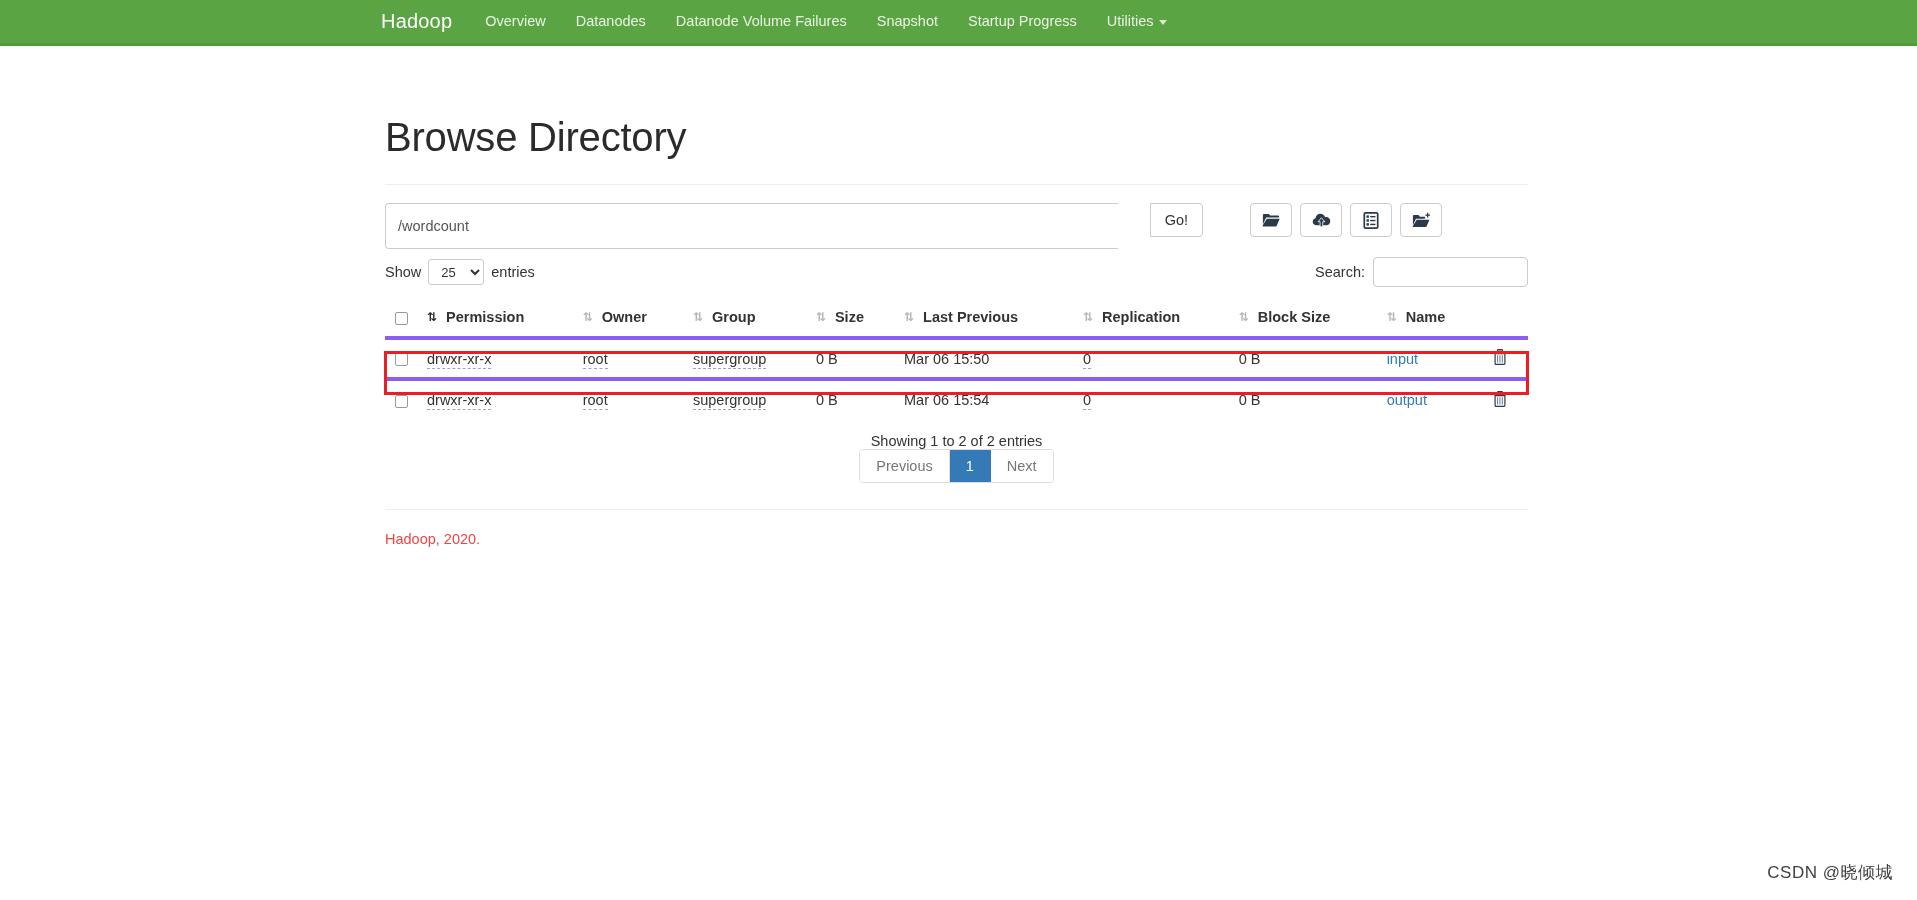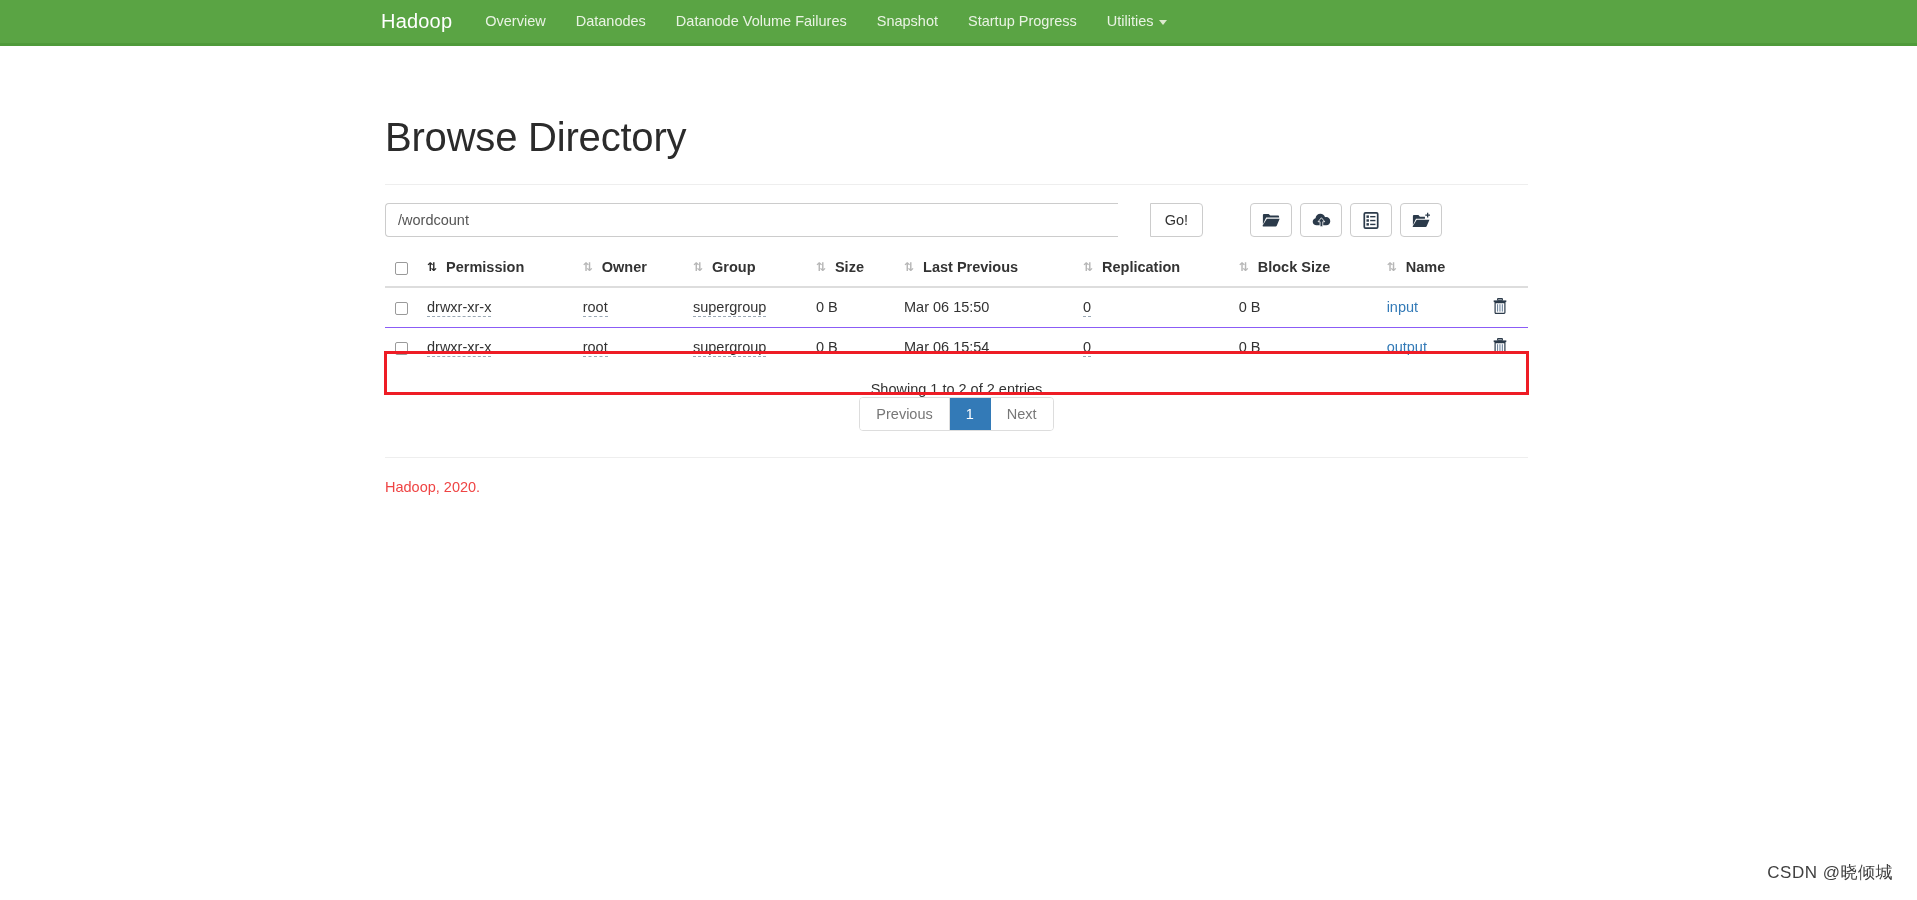--- a/index.html
+++ b/index.html
@@ -82,21 +82,21 @@
     display: flex;
     align-items: flex-start;
     height: 34px;
   }
   .input-group {
     display: flex;
     width: 818px;
   }
   .path-input {
     flex: 1;
-    height: 34px;
+    height: 46px;
     border: 1px solid #cccccc;
     border-right: none;
     border-radius: 4px 0 0 4px;
     padding: 0 12px;
     font-size: 14.5px;
     color: #555555;
     font-family: "Liberation Sans", sans-serif;
     background: #ffffff;
     outline: none;
   }
@@ -193,21 +193,21 @@
     padding: 9px 8px 11px 8px;
     border-bottom: 2px solid #dddddd;
     white-space: nowrap;
     font-size: 14.5px;
     vertical-align: bottom;
     cursor: pointer;
     position: relative;
   }
   table.files tbody td {
     padding: 9px 8px;
-    border-top: 1px solid #8b5cf6;
+    border-top: 4px solid #8b5cf6;
     color: #333333;
     vertical-align: middle;
     white-space: nowrap;
     height: 40px;
   }
   .th-sort {
     display: inline-block;
     margin-right: 9px;
     color: #b7b7b7;
     font-size: 12px;
@@ -376,20 +376,31 @@
           <svg width="19" height="16" viewBox="0 0 21 17">
             <path d="M1 4.5 C1 3.6 1.6 3.0 2.4 3.0 H7.1 L8.8 4.8 H14.3 V7.2 H4.4 L1 14.2 Z" fill="#2b3a4a"></path>
             <path d="M5.2 8.3 H19.3 L16.2 15.5 C16.0 16.0 15.6 16.3 15.1 16.3 H1.5 C0.9 16.3 0.6 15.8 0.8 15.3 Z" fill="#2b3a4a"></path>
             <path d="M16.6 0.6 H18.0 V2.5 H19.9 V3.9 H18.0 V5.8 H16.6 V3.9 H14.7 V2.5 H16.6 Z" fill="#2b3a4a"></path>
           </svg>
         </span>
       </button>
     </div>
   </div>
 
+  <div class="controls">
+    <div class="dt-length">
+      <span>Show</span>
+      <select id="lenSelect"><option value="25">25</option><option value="50">50</option><option value="100">100</option></select>
+      <span>entries</span>
+    </div>
+    <div class="dt-filter">
+      <span>Search:</span>
+      <input type="text" value="" style="">
+    </div>
+  </div>
 
   <table class="files">
     <thead>
       <tr>
         <th class="col-check">
           <span class="cb"></span>
         </th>
         <th>
           <span class="th-sort active">⇅</span><span>Permission</span>
         </th>

